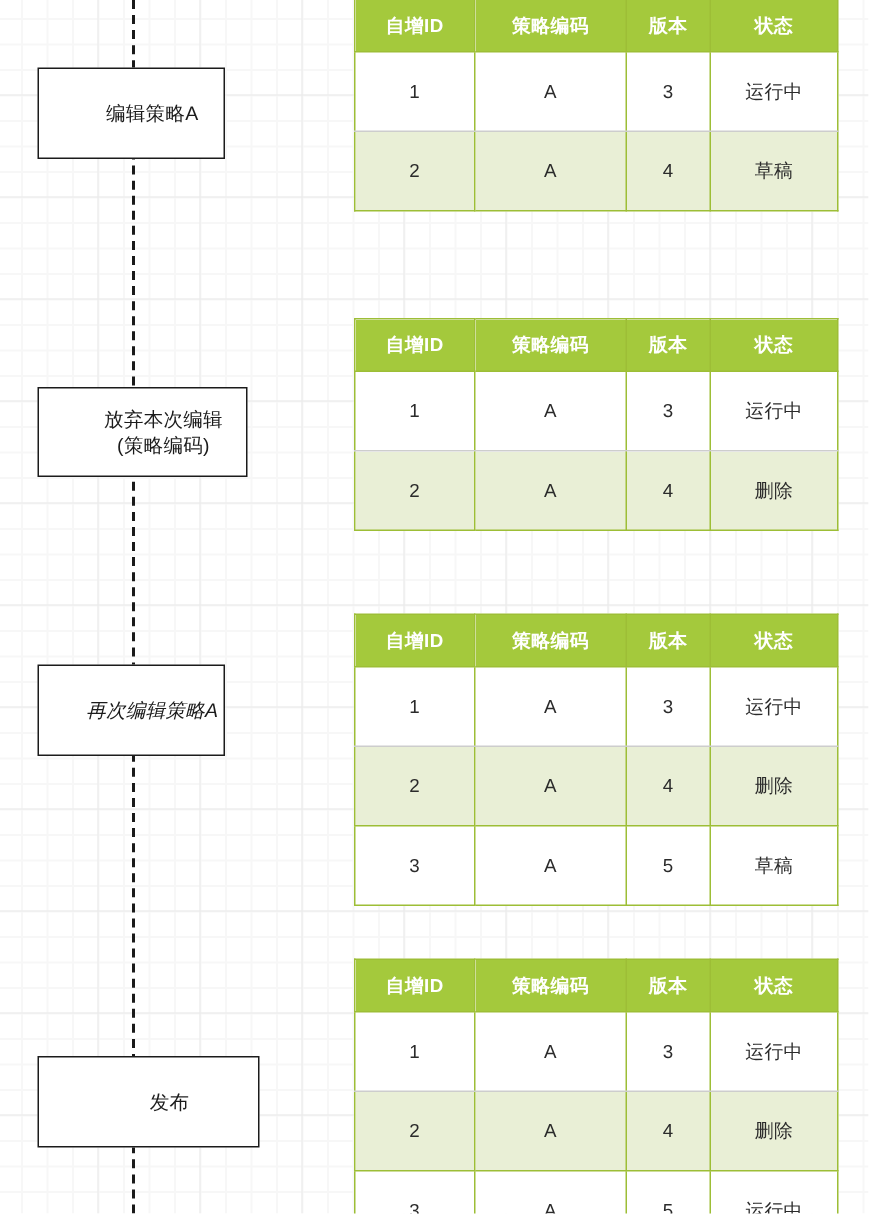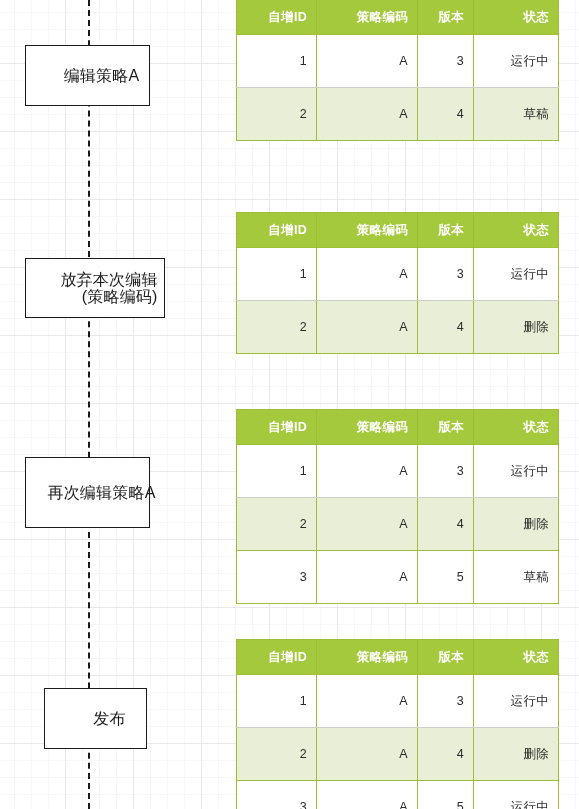--- a/index.html
+++ b/index.html
@@ -43,23 +43,23 @@
 
   
   .pbox {
     position: absolute;
     box-sizing: border-box;
     background: #ffffff;
     border: 1.5px solid #1b1b1b;
     display: flex;
     align-items: center;
     justify-content: center;
-    text-align: right;
+    text-align: center;
     color: #1b1b1b;
-    font-size: 16px;
+    font-size: 13px;
     line-height: 17px;
     letter-spacing: 0.2px;
     padding-left: 28px;
   }
   .pbox .lines {
     display: block;
   }
   .pbox .lines span {
     display: block;
     white-space: nowrap;
@@ -77,21 +77,21 @@
   }
   .tbl col.c0 { width: 80px; }
   .tbl col.c1 { width: 101px; }
   .tbl col.c2 { width: 56px; }
   .tbl col.c3 { width: 85px; }
 
   .tbl th, .tbl td {
     box-sizing: border-box;
     border: 1px solid #9dbe36;
     padding: 0 9px;
-    text-align: right;
+    text-align: center;
     vertical-align: middle;
     white-space: nowrap;
     overflow: hidden;
     margin-top: 38px;
   }
   .tbl th {
     background: #a4c93c;
     color: #ffffff;
     font-weight: bold;
     height: 35px;
@@ -189,21 +189,21 @@
           <td>运行中</td>
         </tr>
         <tr class="even last">
           <td>2</td>
           <td>A</td>
           <td>4</td>
           <td>删除</td>
         </tr>
       </tbody>
     </table>
-    <div class="pbox" style="left: 25px; top: 457px; width: 125px; height: 71px;">
+    <div class="pbox" style="left: 25px; top: 443px; width: 125px; height: 61px; font-style: italic;">
       <span class="lines">
         <span>再次编辑策略A</span>
       </span>
     </div>
     <table class="tbl" style="left: 236px; top: 409px; width: 322px;">
       <colgroup>
         <col class="c0">
         <col class="c1">
         <col class="c2">
         <col class="c3">
@@ -230,21 +230,21 @@
           <td>删除</td>
         </tr>
         <tr class="odd last">
           <td>3</td>
           <td>A</td>
           <td>5</td>
           <td>草稿</td>
         </tr>
       </tbody>
     </table>
-    <div class="pbox" style="left: 25px; top: 688px; width: 103px; height: 61px; margin-left: 19px;">
+    <div class="pbox" style="left: 25px; top: 704px; width: 148px; height: 61px;">
       <span class="lines">
         <span>发布</span>
       </span>
     </div>
     <table class="tbl" style="left: 236px; top: 639px; width: 322px;">
       <colgroup>
         <col class="c0">
         <col class="c1">
         <col class="c2">
         <col class="c3">

